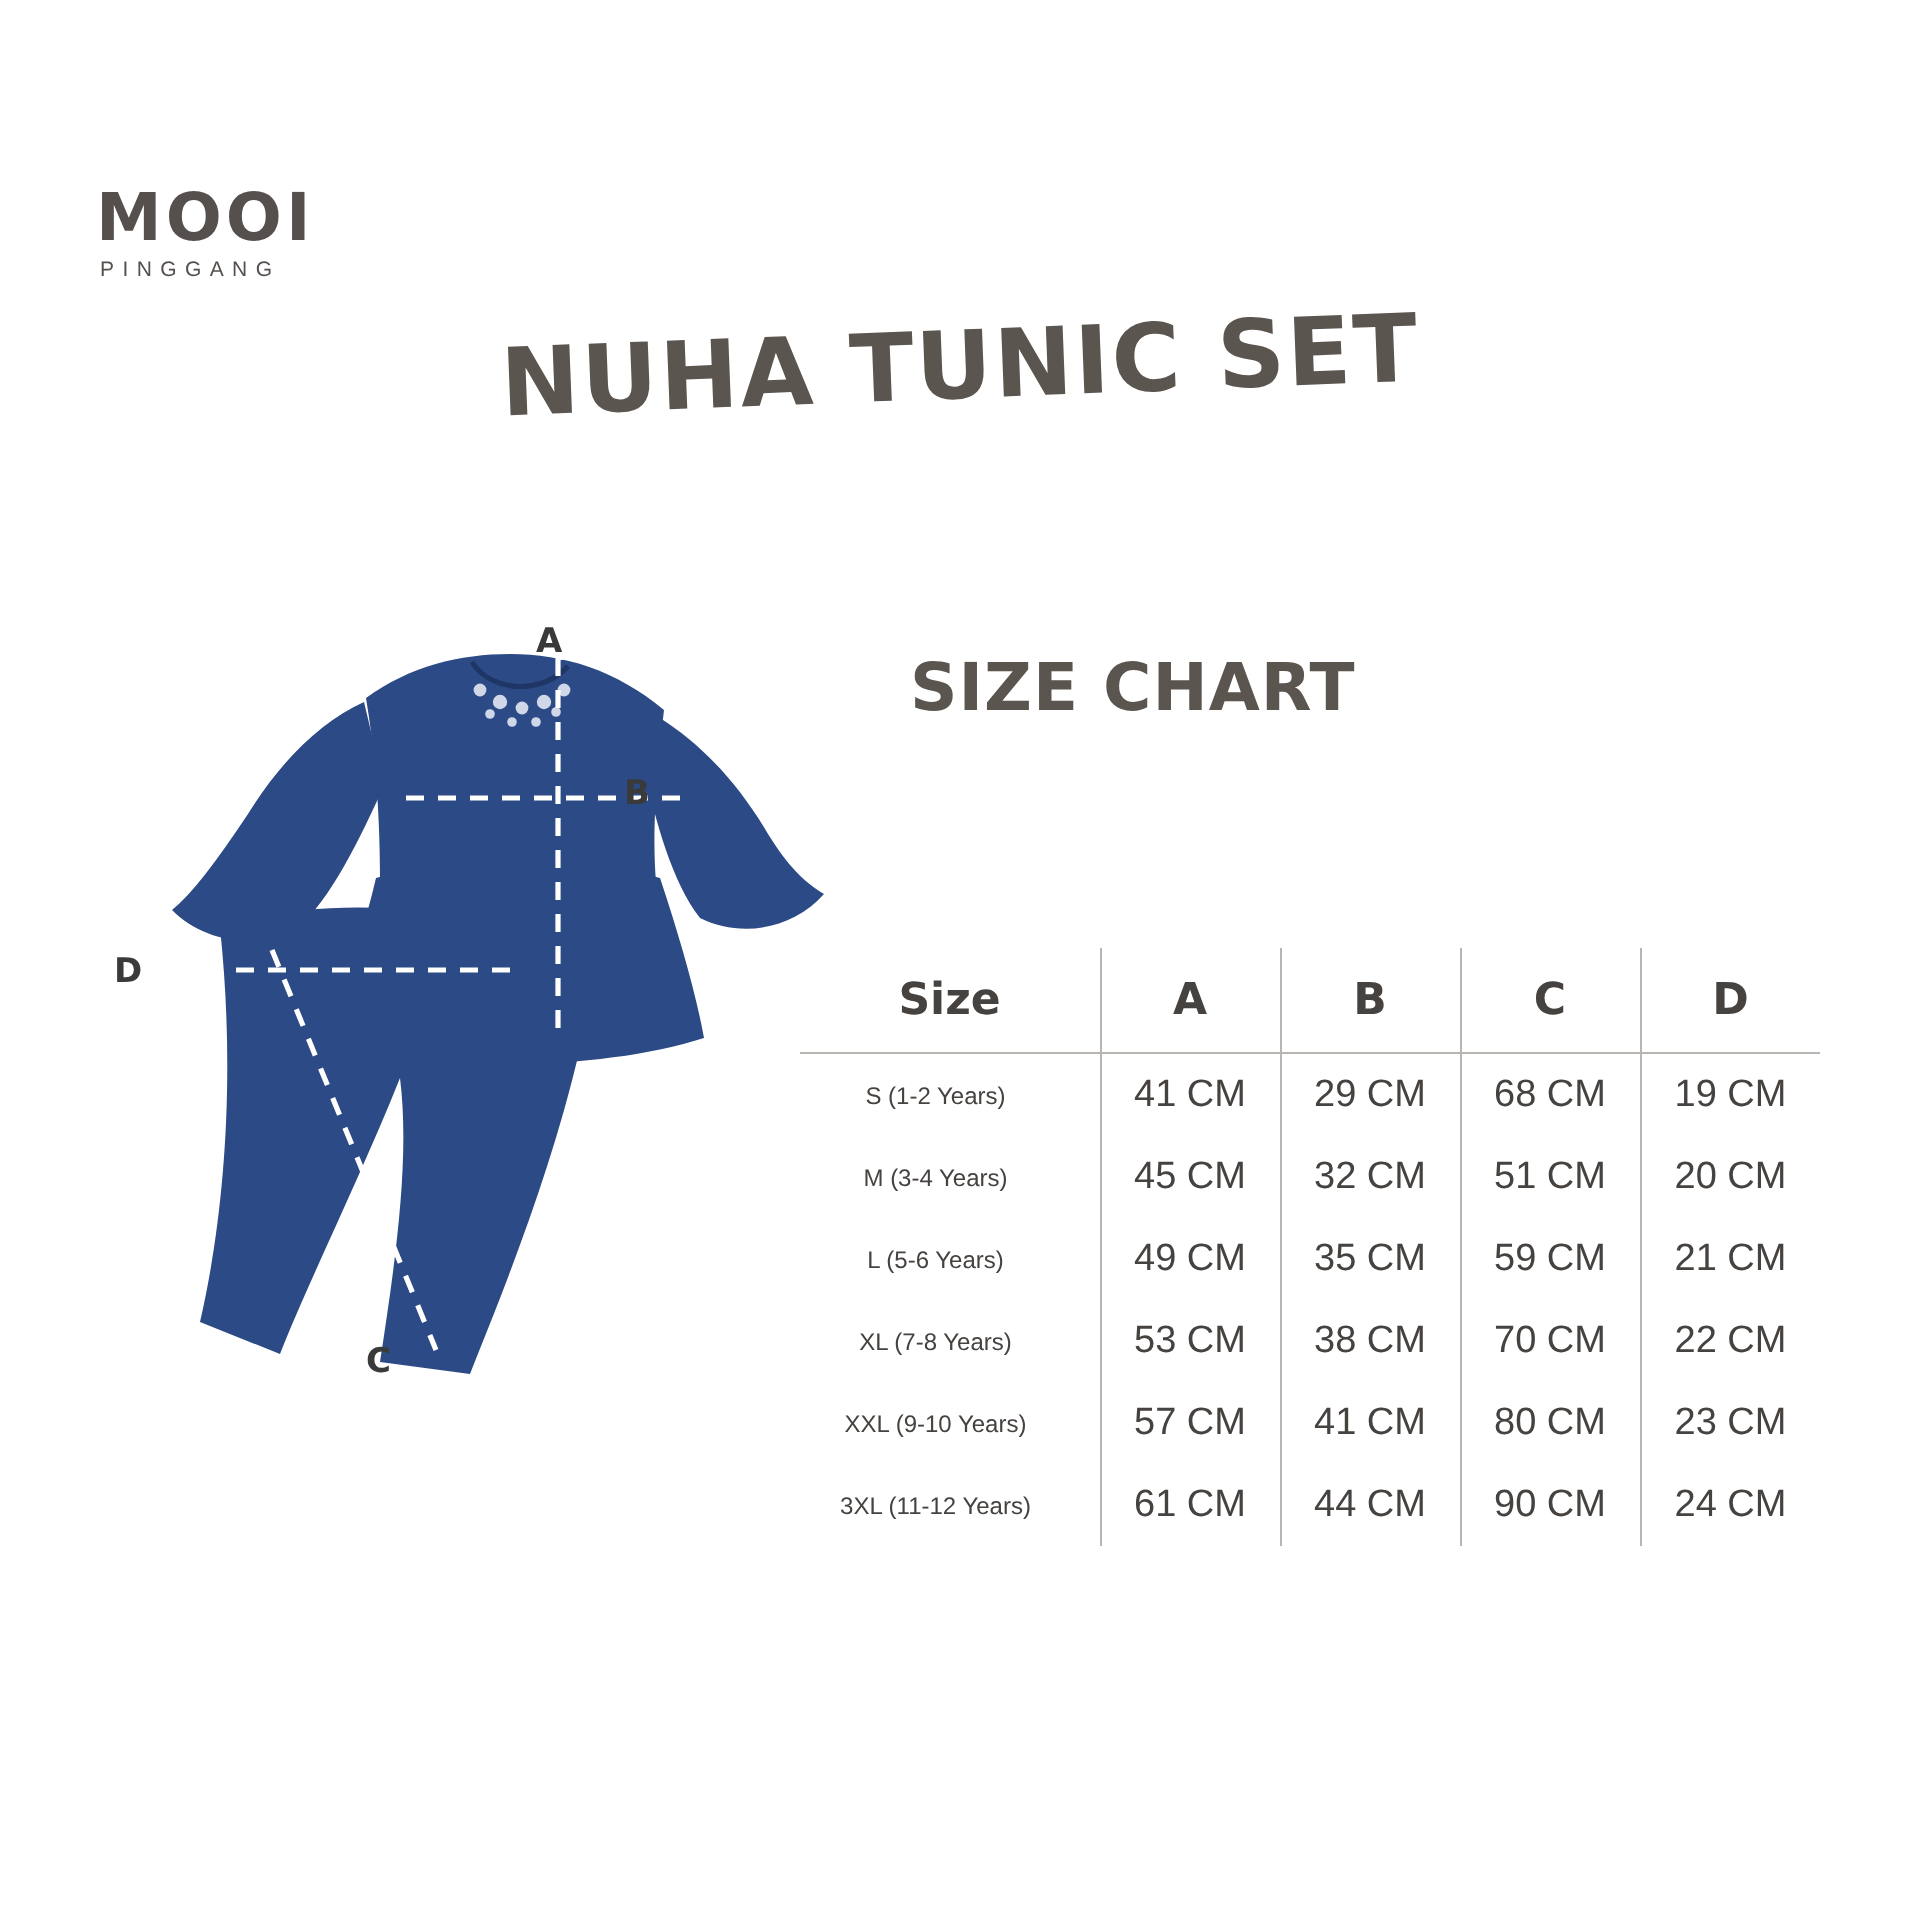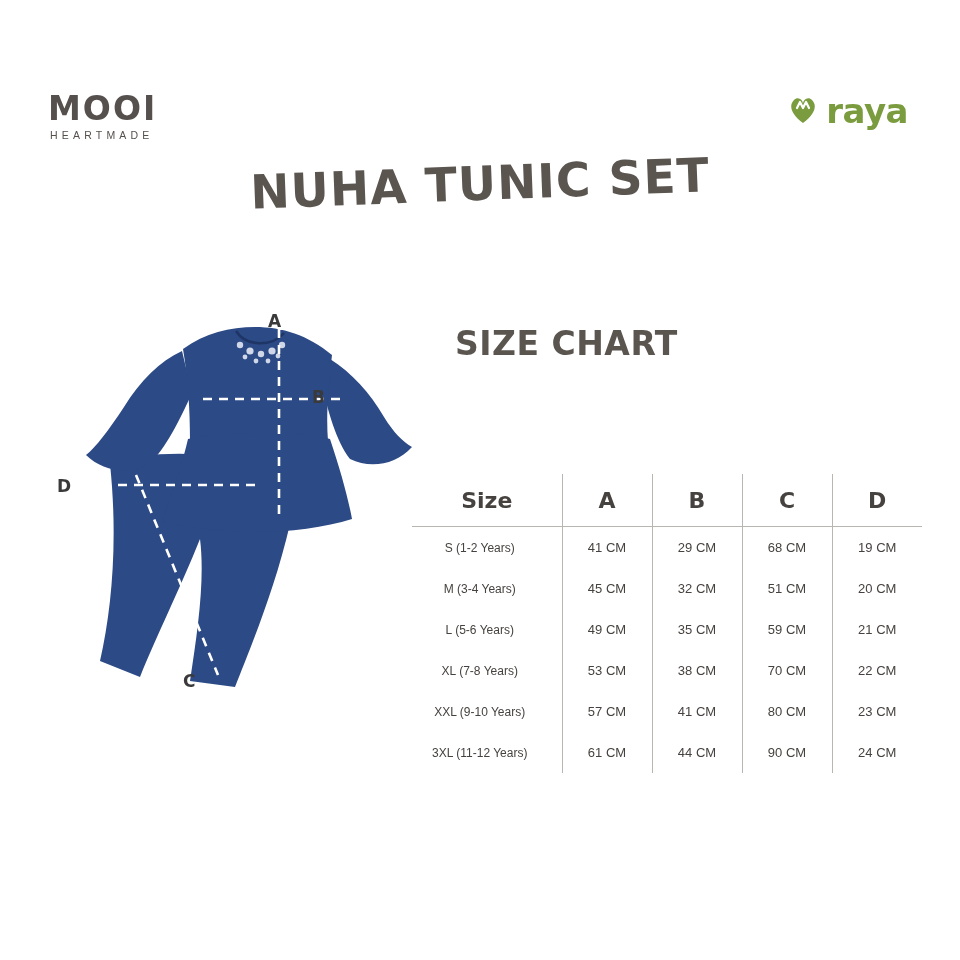--- a/index.html
+++ b/index.html
@@ -129,21 +129,21 @@
     color: #46423f;
     line-height: 26px;
     white-space: nowrap;
   }
   .legend-item:nth-child(odd) { padding-left: 0px; }
   .legend-item:nth-child(even) { padding-left: 28px; }
 
   
   .size-table {
     position: absolute;
-    left: 412px;
+    left: 400px;
     top: 430px;
     width: 510px;
     border-collapse: collapse;
   }
   .size-table th, .size-table td {
     border: none;
     text-align: center;
     padding: 0;
   }
   .size-table thead th {
@@ -152,21 +152,21 @@
     font-size: 22px;
     color: #46423f;
     height: 52px;
     vertical-align: middle;
   }
   .size-table thead th.size-col {
     font-size: 22px;
   }
   .size-table tbody td {
     font-family: "Liberation Sans", sans-serif;
-    font-size: 13px;
+    font-size: 19px;
     color: #46423f;
     height: 41px;
     vertical-align: middle;
   }
   .size-table tbody td.size-col {
     text-align: center;
     padding-right: 14px;
     font-size: 12px;
   }
   .size-table th.size-col {
@@ -200,32 +200,23 @@
     color: #46423f;
   }
 </style>
 </head>
 <body>
 
 <div id="page">
 
   <div class="brand-logo">
     <div class="brand-name">MOOI</div>
-    <div class="brand-sub">HEARTMADE</div>
+    <div class="brand-sub">PINGGANG</div>
   </div>
 
-  <div class="raya-logo">
-    <span class="raya-mark">
-      <svg width="30" height="28" viewBox="0 0 30 28">
-        <path d="M15 26 C 2 16, 1 8, 6 3 C 10 -1, 15 3, 15 7 C 15 3, 20 -1, 24 3 C 29 8, 28 16, 15 26 Z" fill="#7b9c3e"></path>
-        <path d="M9 11 L12 5 L15 11 L18 5 L21 11" fill="none" stroke="#ffffff" stroke-width="2.2" stroke-linejoin="round" stroke-linecap="round"></path>
-      </svg>
-    </span>
-    <span class="raya-text">raya</span>
-  </div>
 
   <div class="page-title">NUHA TUNIC SET</div>
 
   <div class="illustration">
     <svg width="400" height="430" viewBox="0 0 400 430">
 
       <path d="M70 175
                C 110 160, 180 162, 225 178
                L 250 235
                C 235 300, 210 360, 195 398

